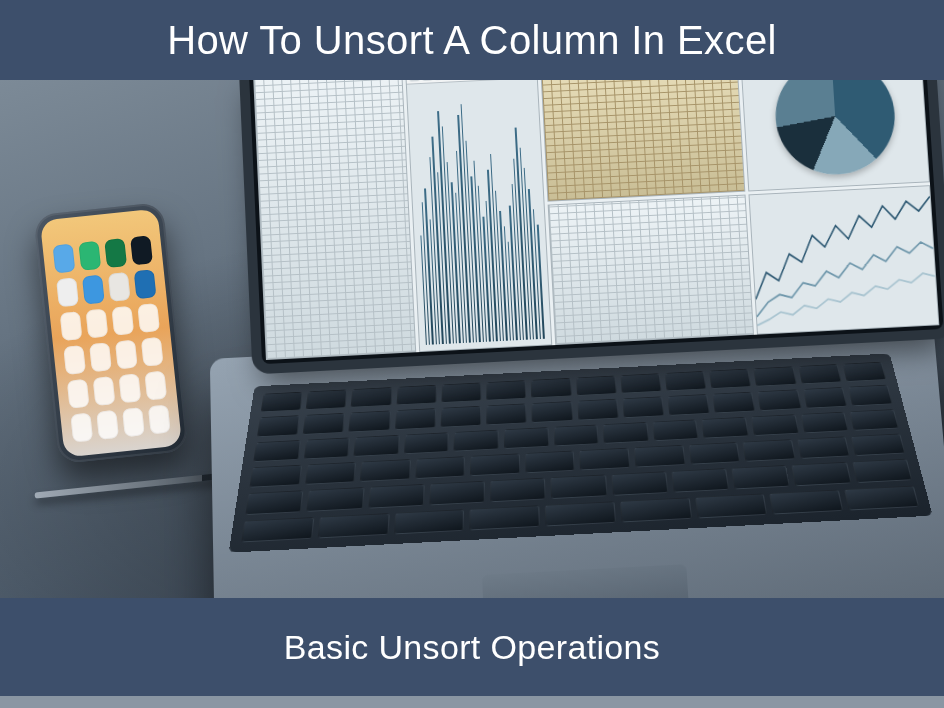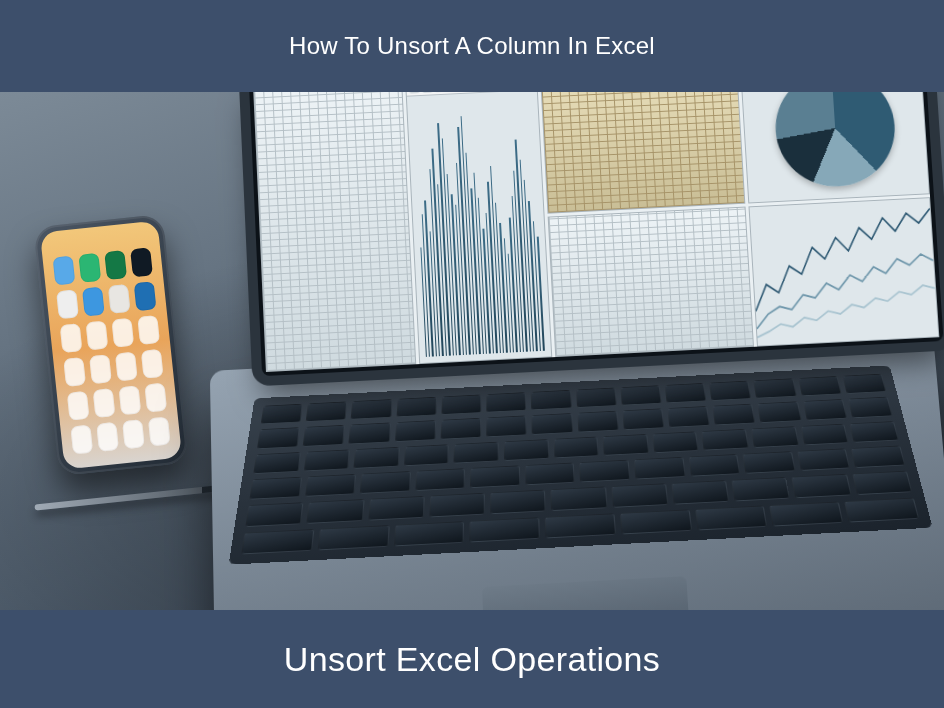--- a/index.html
+++ b/index.html
@@ -13,22 +13,22 @@
 .banner {
   background: #3d4f6b;
   color: #fff;
   display: flex;
   align-items: center;
   justify-content: center;
   font-weight: 500;
   letter-spacing: 0.01em;
 }
 .banner-top {
-  height: 92px;
-  font-size: 24px;
+  height: 80px;
+  font-size: 40px;
 }
 .banner-bottom {
   height: 98px;
   font-size: 34px;
 }
 .hero {
   height: 518px;
   position: relative;
   background: linear-gradient(160deg, #7c8a97 0%, #4f5d6c 60%, #2a3441 100%);
   overflow: hidden;
@@ -368,14 +368,14 @@
             </g>
           </svg>
         </div>
 
       </div>
     </div>
   </div>
 </div>
 
 <div class="banner banner-bottom">
-  <span>Unsort Excel Operations</span>
+  <span>Basic Unsort Operations</span>
 </div>
 
 </body></html>

